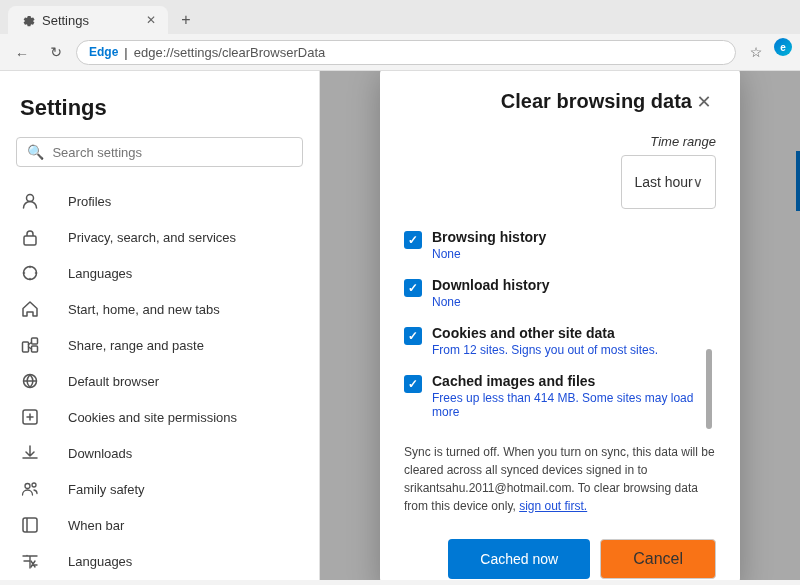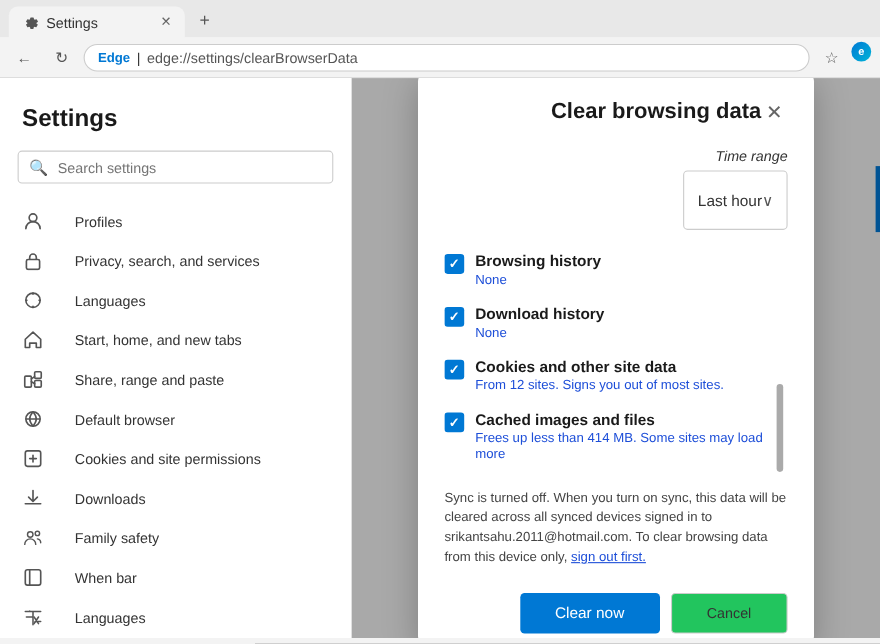--- a/index.html
+++ b/index.html
@@ -57,21 +57,21 @@
     .checkbox { width: 18px; height: 18px; background: #0078d4; border-radius: 3px; display: flex; align-items: center; justify-content: center; flex-shrink: 0; margin-top: 2px; }
     .checkbox-check { color: white; font-size: 12px; font-weight: bold; }
     .checkbox-label { font-size: 14px; font-weight: 600; color: #1a1a1a; }
     .checkbox-desc { font-size: 12px; color: #1d4ed8; margin-top: 2px; }
 
     .sync-notice { font-size: 12px; color: #444; line-height: 1.5; margin: 8px 0 20px; }
     .sync-link { color: #1d4ed8; text-decoration: underline; cursor: pointer; }
 
     .dialog-actions { display: flex; gap: 10px; justify-content: center; margin-top: 4px; }
     .btn-primary { background: #0078d4; color: white; border: none; border-radius: 4px; padding: 10px 32px; font-size: 14px; cursor: pointer; font-weight: 500; }
-    .btn-secondary { background: #22c55e; color: #333; border: 1px solid #ccc; border-radius: 4px; padding: 10px 32px; font-size: 13px; cursor: pointer; }
+    .btn-secondary { background: #f97316; color: #333; border: 1px solid #ccc; border-radius: 4px; padding: 10px 32px; font-size: 16px; cursor: pointer; }
 
     
     .edge-icon { width: 18px; height: 18px; border-radius: 50%; background: linear-gradient(135deg, #0078d4, #00b4d8); display: inline-flex; align-items: center; justify-content: center; font-size: 10px; color: white; font-weight: bold; flex-shrink: 0; }
 
     
     .blue-strip { position: absolute; right: 0; top: 80px; width: 4px; height: 60px; background: #0078d4; }
 
     .dialog-wrapper { position: relative; }
   </style>
 </head>
@@ -309,20 +309,20 @@
               <div class="scrollbar-thumb"></div>
             </div>
           </div>
 
           <div class="sync-notice">
             <span>Sync is turned off. When you turn on sync, this data will be cleared across all synced devices signed in to srikantsahu.2011@hotmail.com. To clear browsing data from this device only,</span>
             <span class="sync-link">sign out first.</span>
           </div>
 
           <div class="dialog-actions">
-            <button class="btn-primary">Clear now</button>
+            <button class="btn-primary">Cached now</button>
             <button class="btn-secondary">Cancel</button>
           </div>
         </div>
       </div>
     </div>
   </div>
 </div>
 
 </body></html>

